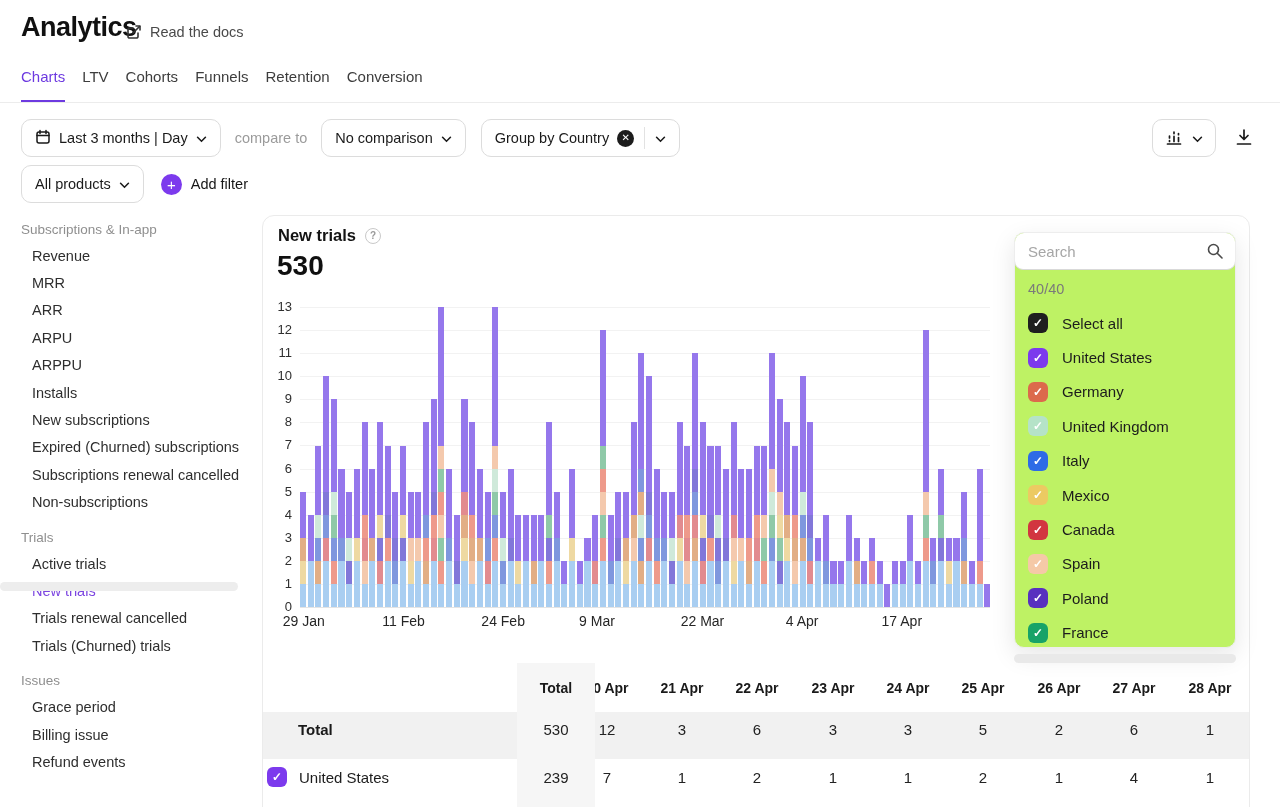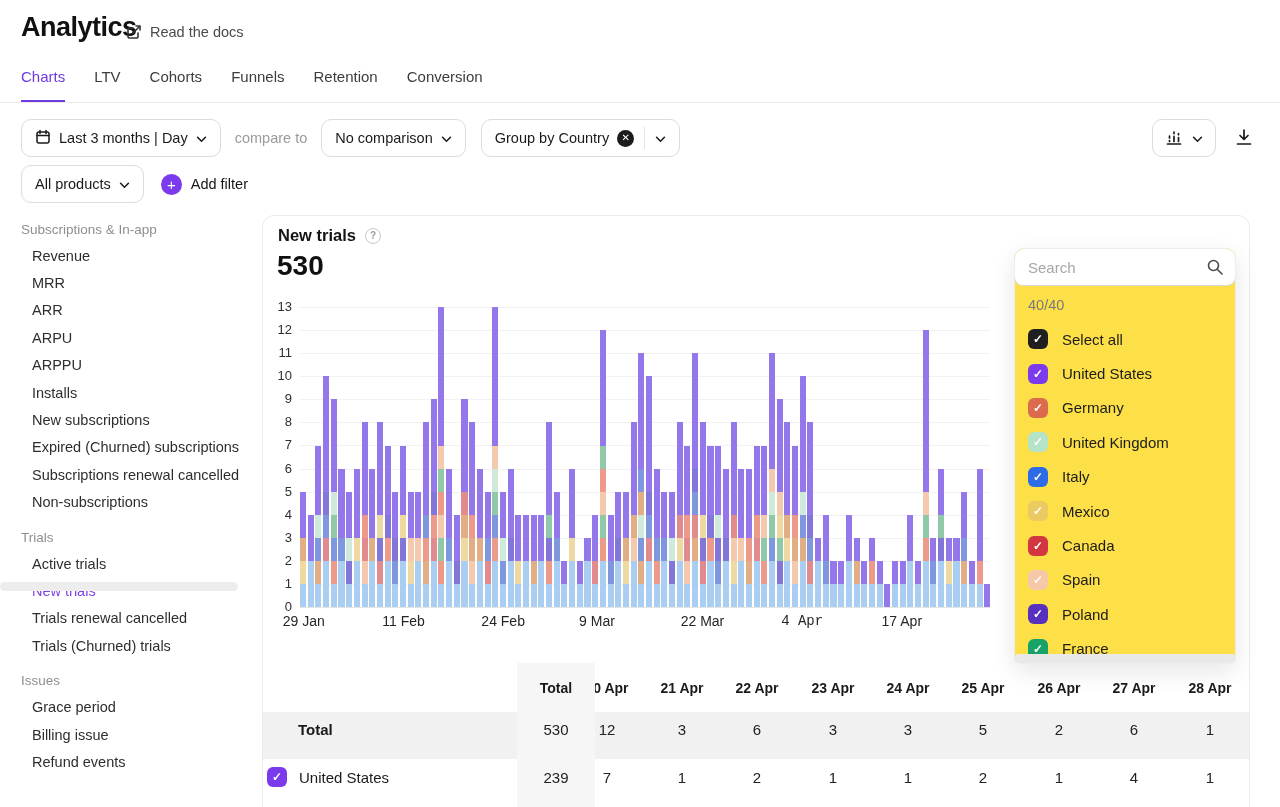--- a/index.html
+++ b/index.html
@@ -5,21 +5,21 @@
   * { margin:0; padding:0; box-sizing:border-box; }
   html,body { width:1280px; height:807px; background:#fff; font-family:"Liberation Sans", sans-serif; overflow:hidden; }
   #app { position:relative; width:1280px; height:807px; background:#fff; }
 
   
   .page-title { position:absolute; left:21px; top:12px; font-size:27px; font-weight:700; color:#111; letter-spacing:-0.5px; }
   .docs-link { position:absolute; left:126px; top:24px; display:flex; align-items:center; gap:8px; color:#4a4a4a; font-size:14.5px; cursor:pointer; }
   .docs-link svg { display:block; }
 
   
-  .tabs { position:absolute; left:21px; top:68px; display:flex; gap:29px; }
+  .tabs { position:absolute; left:21px; top:68px; display:flex; gap:17px; }
   .tab { font-size:15px; font-weight:500; color:#3d3d3d; padding-bottom:15px; cursor:pointer; }
   .tab.active { color:#6d3ae0; border-bottom:2px solid #6d3ae0; }
   .tabs-rule { position:absolute; left:0; top:102px; width:1280px; height:1px; background:#ececec; }
 
   
   .btn { display:inline-flex; align-items:center; gap:8px; height:38px; padding:0 13px; border:1px solid #dcdcdc; border-radius:10px; background:#fff; font-size:14.5px; font-weight:500; color:#1a1a1a; cursor:pointer; white-space:nowrap; }
   .row1 { position:absolute; left:21px; top:119px; display:flex; align-items:center; }
   .row2 { position:absolute; left:21px; top:165px; display:flex; align-items:center; }
   .compare-label { color:#9b9b9b; font-size:14.5px; margin:0 14px; font-weight:400; }
   .chev { display:block; }
@@ -48,21 +48,21 @@
   
   .grid-line { position:absolute; left:300px; width:690px; height:1px; background:#f2f2f2; }
   .grid-line.base { background:#e4e4e4; }
   .y-label { position:absolute; width:24px; text-align:right; font-size:13px; color:#2f2f2f; }
   .x-label { position:absolute; top:613px; font-size:14px; color:#262626; transform:translateX(-50%); white-space:nowrap; }
   .bars { position:absolute; left:300px; top:307px; width:690px; height:300px; display:flex; align-items:flex-end; gap:1.6px; }
   .bar { flex:1 1 0; display:flex; flex-direction:column-reverse; }
   .seg { width:100%; }
 
   
-  .panel { position:absolute; left:1014px; top:248px; width:222px; height:416px; background:#fde047; border:1px solid #ededed; border-radius:10px; box-shadow:0 8px 24px rgba(20,20,20,0.10); overflow:hidden; }
+  .panel { position:absolute; left:1014px; top:232px; width:222px; height:416px; background:#bef264; border:1px solid #ededed; border-radius:10px; box-shadow:0 8px 24px rgba(20,20,20,0.10); overflow:hidden; }
   .search-wrap { position:relative; width:222px; height:38px; margin:-1px 0 0 -1px; }
   .search-input { width:222px; height:38px; border:1px solid #d9d9d9; border-radius:9px; padding:0 36px 0 13px; font-size:15px; color:#222; background:#fff; outline:none; font-family:"Liberation Sans", sans-serif; }
   .search-input::placeholder { color:#a6a6a6; }
   .search-icon { position:absolute; right:12px; top:10px; }
   .panel-count { font-size:14.5px; color:#7a7a7a; padding:11px 0 0 13px; }
   .panel-list { padding:9px 0 0 13px; }
   .panel-row { height:34.4px; display:flex; align-items:center; gap:14px; cursor:pointer; }
   .cbx { width:20px; height:20px; border-radius:6px; display:flex; align-items:center; justify-content:center; color:#fff; font-size:12px; font-weight:700; flex:0 0 auto; }
   .panel-row-label { font-size:15px; font-weight:500; color:#1c1c1c; }
   .hscroll-thumb { position:absolute; left:1014px; top:654px; width:222px; height:9px; background:#e9e9e9; border-radius:5px; }
@@ -766,21 +766,21 @@
       <div class="bar">
         <div class="seg" style="height: 23.0769px; background: rgb(149, 119, 236);"></div>
       </div>
     </div>
   <div id="xlabels">
       <div class="x-label" style="left: 303.833px;">29 Jan</div>
       <div class="x-label" style="left: 403.5px;">11 Feb</div>
       <div class="x-label" style="left: 503.167px;">24 Feb</div>
       <div class="x-label" style="left: 597px;">9 Mar</div>
       <div class="x-label" style="left: 702.5px;">22 Mar</div>
-      <div class="x-label" style="left: 802.167px; font-family: Liberation Mono, monospace;">4 Apr</div>
+      <div class="x-label" style="left: 802.167px;">4 Apr</div>
       <div class="x-label" style="left: 901.833px;">17 Apr</div>
     </div>
 
   <div class="panel">
     <div class="search-wrap">
       <input class="search-input" placeholder="Search" style="">
       <span class="search-icon">
         <svg width="18" height="18" viewBox="0 0 18 18" fill="none" stroke="#4a4a4a" stroke-width="1.6" stroke-linecap="round">
           <circle cx="7.5" cy="7.5" r="5"></circle>
             <path d="M11.5 11.5 16 16"></path>

